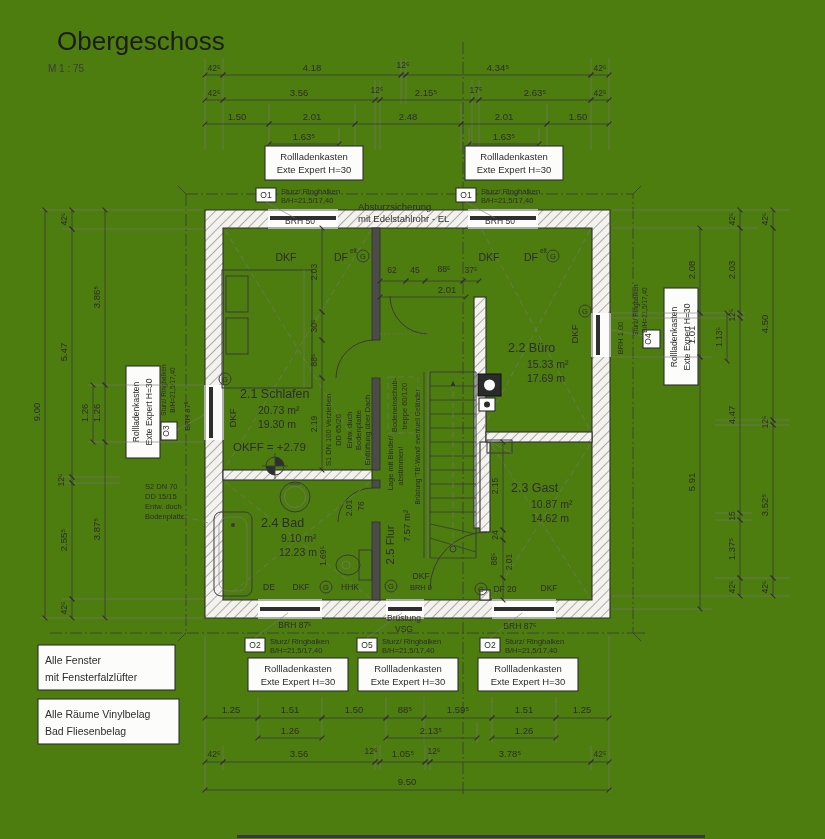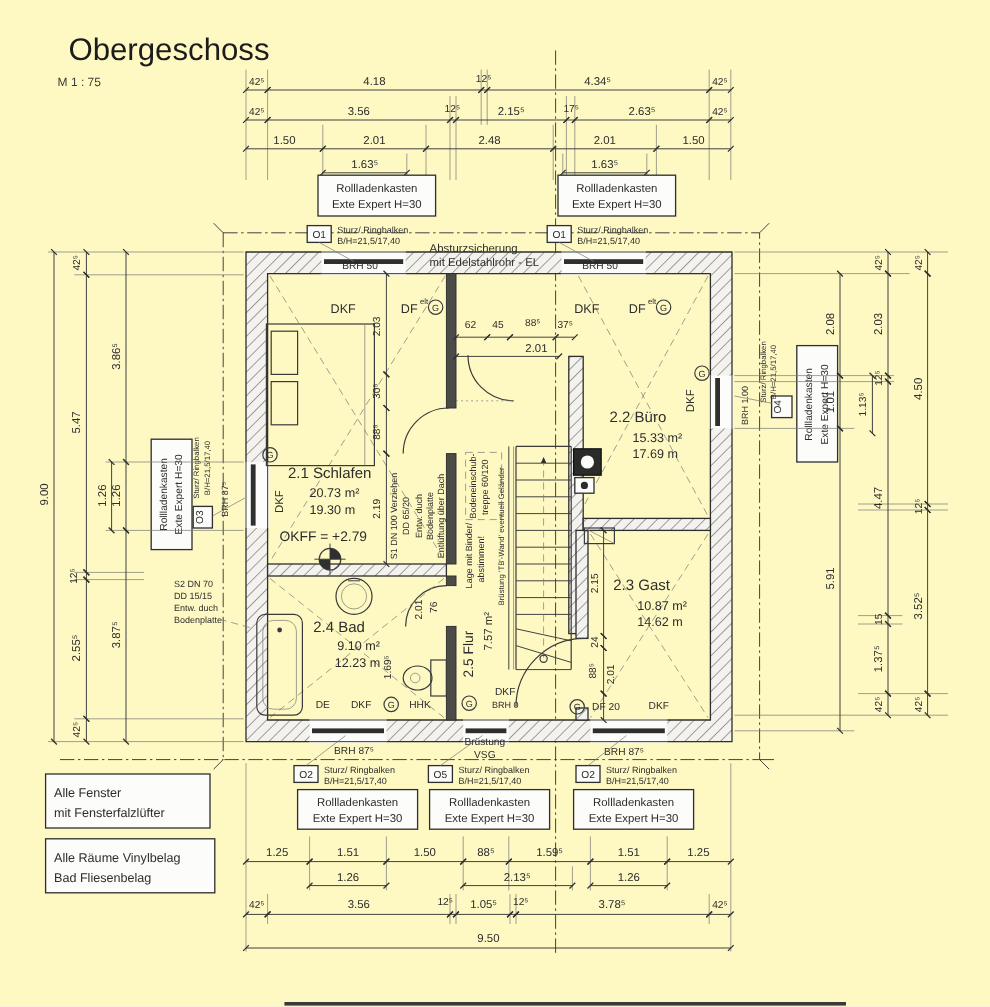--- a/index.html
+++ b/index.html
@@ -1,16 +1,16 @@
 <!DOCTYPE html>
 <html><head>
 <meta charset="utf-8">
 <style>
   html,body{margin:0;padding:0;background:#e8e8e8;}
-  #stage{position:relative;width:825px;height:839px;background:#fef9c3;overflow:hidden;}
+  #stage{position:relative;width:825px;height:839px;background:#4d7c0f;overflow:hidden;}
   svg{position:absolute;left:0;top:0;}
   svg text{font-family:"Liberation Sans",sans-serif;fill:#2d2d2d;}
   .ttl{font-size:26px;fill:#1c1c1c;}
   .sub{font-size:10px;fill:#3c3c3c;}
   .s6{font-size:6.5px;}
   .s7{font-size:7.5px;}
   .s8{font-size:8.5px;}
   .s9{font-size:9.5px;}
   .s10{font-size:10.5px;}
   .s11{font-size:11.5px;}

